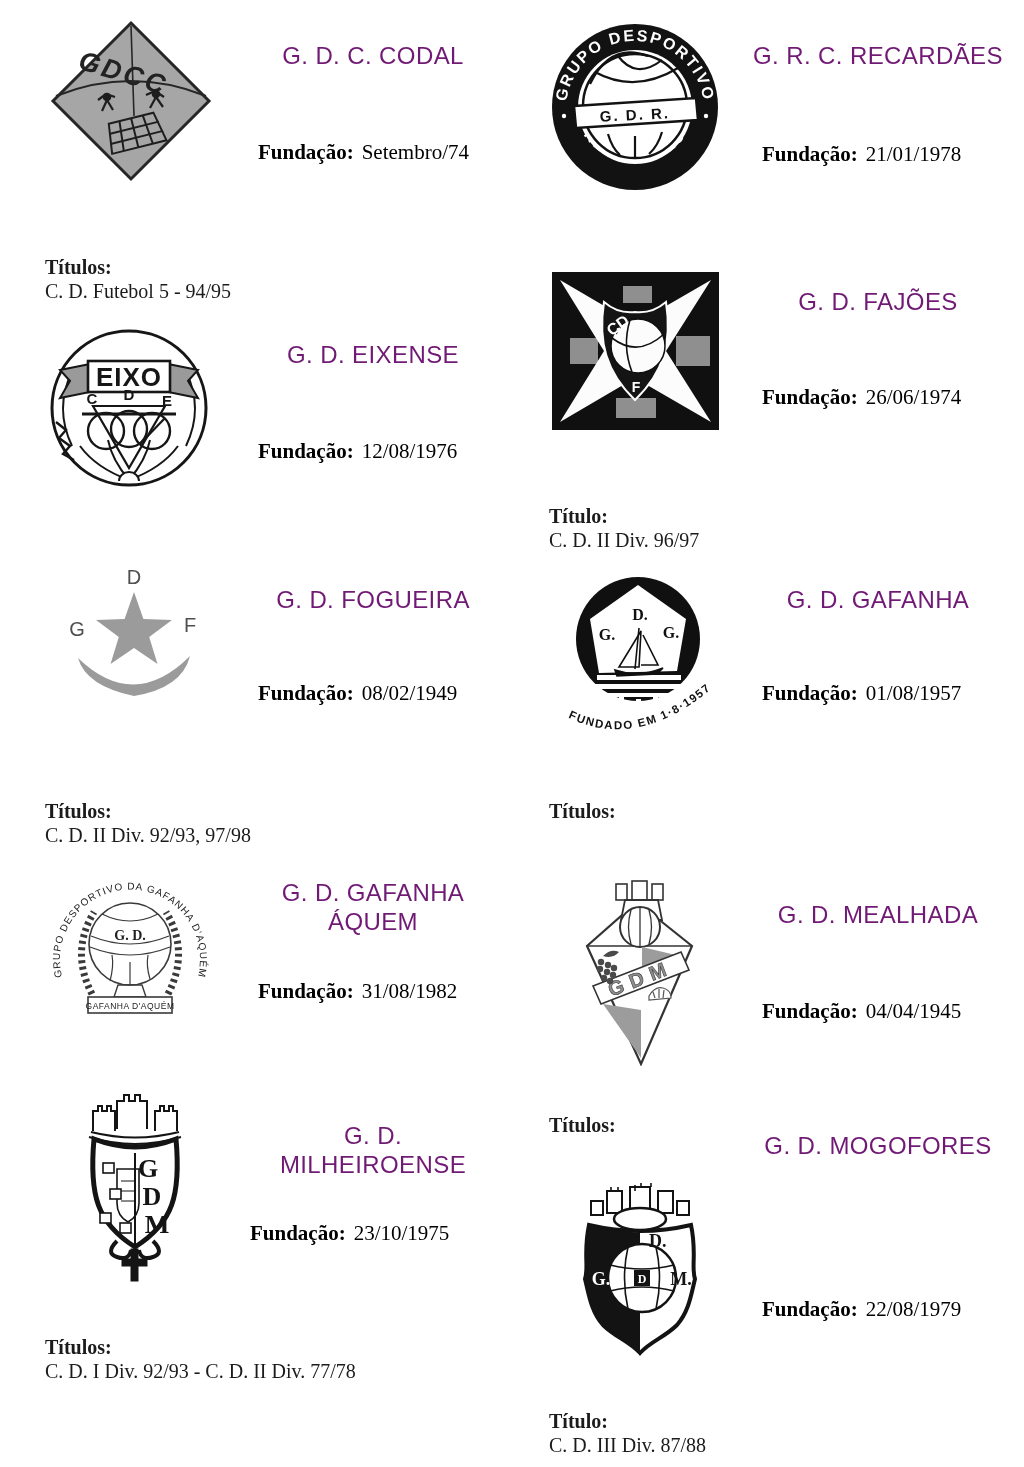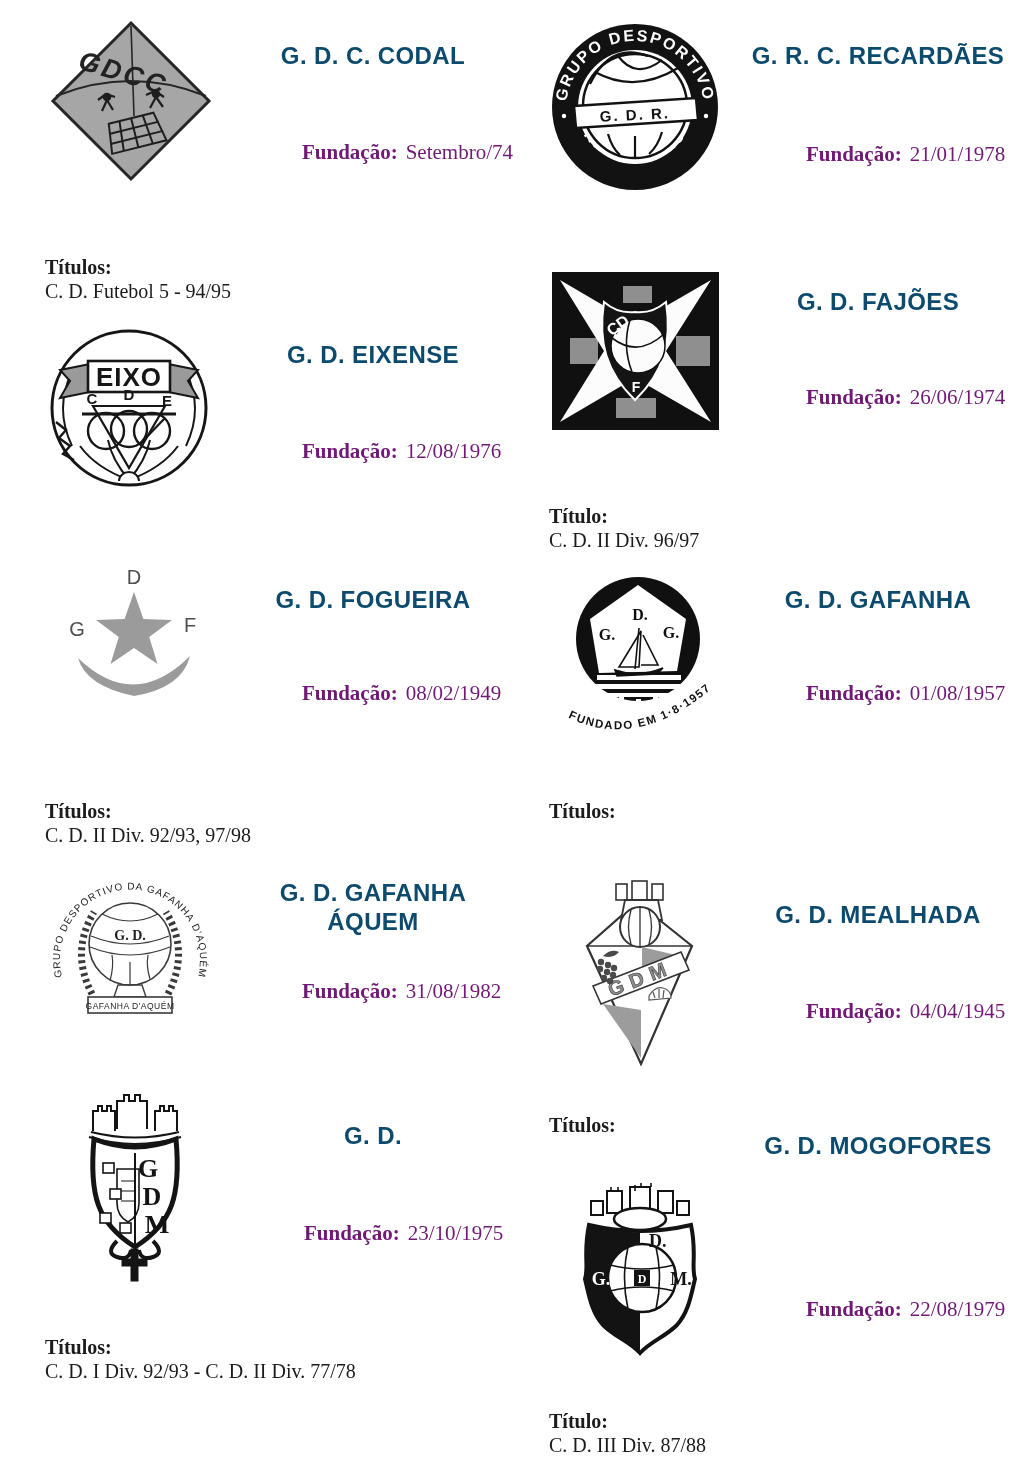--- a/index.html
+++ b/index.html
@@ -2,27 +2,27 @@
 <html><head>
 <meta charset="utf-8">
 <style>
   * { margin:0; padding:0; box-sizing:border-box; }
   html,body { background:#ffffff; }
   .page { position:relative; width:1024px; height:1467px; background:#ffffff;
           font-family:"Liberation Serif", serif; color:#1b1b1b; overflow:hidden; }
   .logo { position:absolute; }
   .logo svg { width:100%; height:100%; display:block; }
   .name-block { position:absolute; text-align:center;
-                font-family:"Liberation Sans", sans-serif; font-weight:bold;
-                font-size:24px; line-height:1.2; color:#0c4a6e; letter-spacing:0.4px; }
+                font-family:"Liberation Sans", sans-serif; font-weight:normal;
+                font-size:24px; line-height:1.2; color:#701a75; letter-spacing:0.4px; }
   .name-block span { display:block; }
   .name-block .l2:empty { display:none; }
   .col-left  { left:248px; width:250px; }
   .col-right { left:740px; width:276px; }
-  .fund { position:absolute; font-size:21px; white-space:nowrap; color:#701a75;margin-left:44px; }
+  .fund { position:absolute; font-size:21px; white-space:nowrap; color:#000000; }
   .fund .fund-label { font-weight:bold; }
   .fund .fund-value { margin-left:8px; }
   .titles { position:absolute; font-size:20px; line-height:24px; color:#1b1b1b; white-space:nowrap; }
   .titles .t-label { font-weight:bold; }
   svg text { font-family:"Liberation Sans", sans-serif; }
   svg text.serif { font-family:"Liberation Serif", serif; }
 </style>
 </head>
 <body>
 
@@ -353,22 +353,23 @@
         <g stroke="#141414" fill="none">
           <path d="M 36,150 q -12,12 0,16 q 12,4 14,-7" stroke-width="4"></path>
           <path d="M 72,150 q 12,12 0,16 q -12,4 -14,-7" stroke-width="4"></path>
           <rect x="50" y="158" width="7" height="32" fill="#141414"></rect>
           <rect x="41" y="168" width="25" height="7" fill="#141414"></rect>
         </g>
       </svg>
     </div>
     <h2 class="name-block col-left" style="top:1122px">
       <span class="l1">G. D.</span>
-    </h2>
-    <p class="fund" style="left:260px;top:1221px">
+        <span class="l2">MILHEIROENSE</span>
+    </h2>
+    <p class="fund" style="left:250px;top:1221px">
       <b class="fund-label">Fundação:</b><span class="fund-value">23/10/1975</span>
     </p>
     <div class="titles" style="left:45px;top:1335px">
       <div class="t-label">Títulos:</div>
       <div class="t-line">C. D. I Div. 92/93 - C. D. II Div. 77/78</div>
     </div>
   </section>
 
   <section>
     <div class="logo" style="left:575px;top:1181px;width:130px;height:182px">

